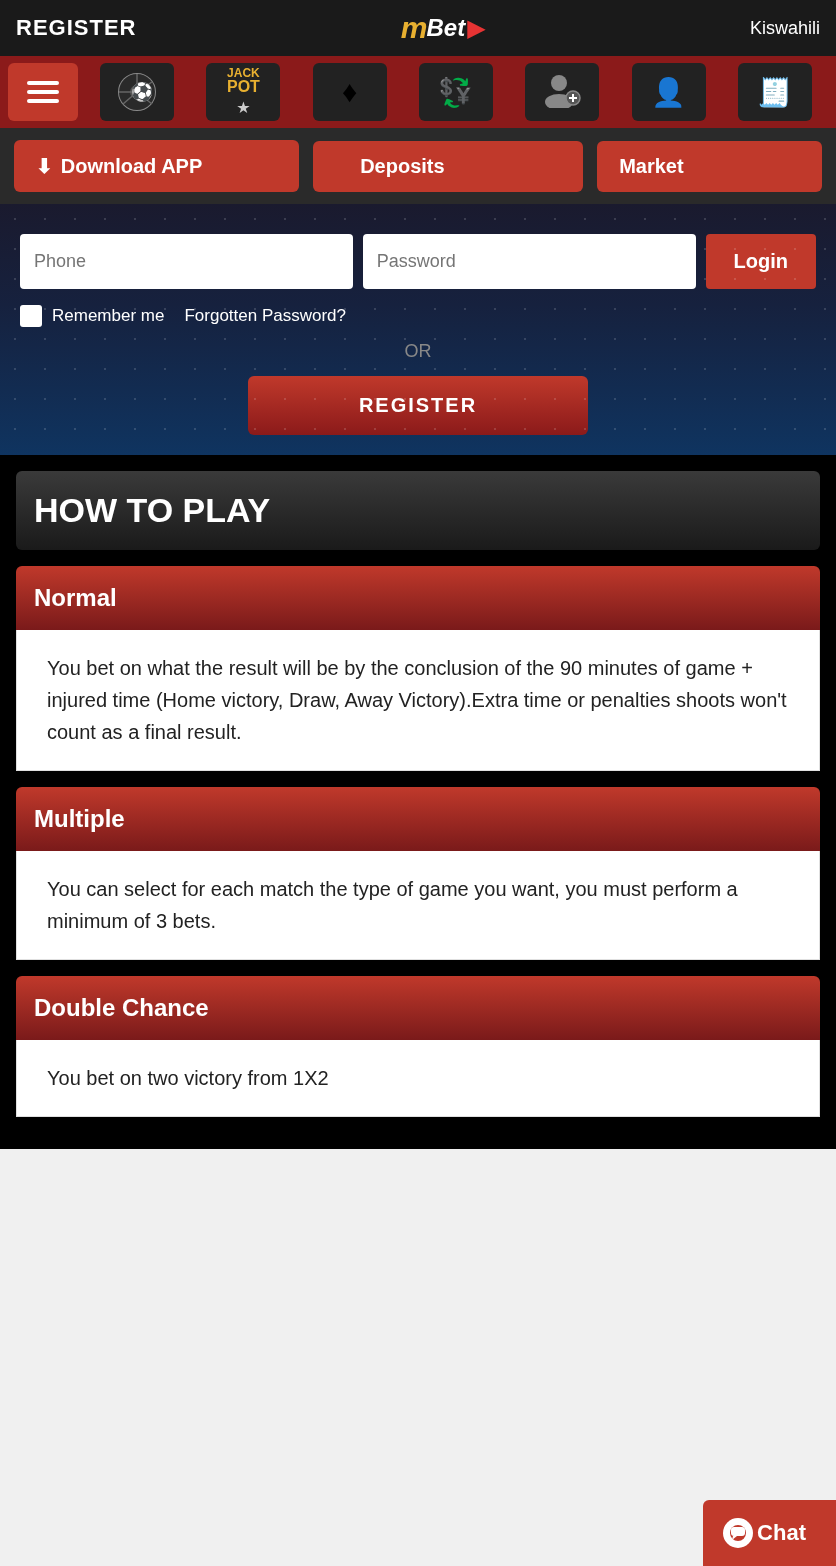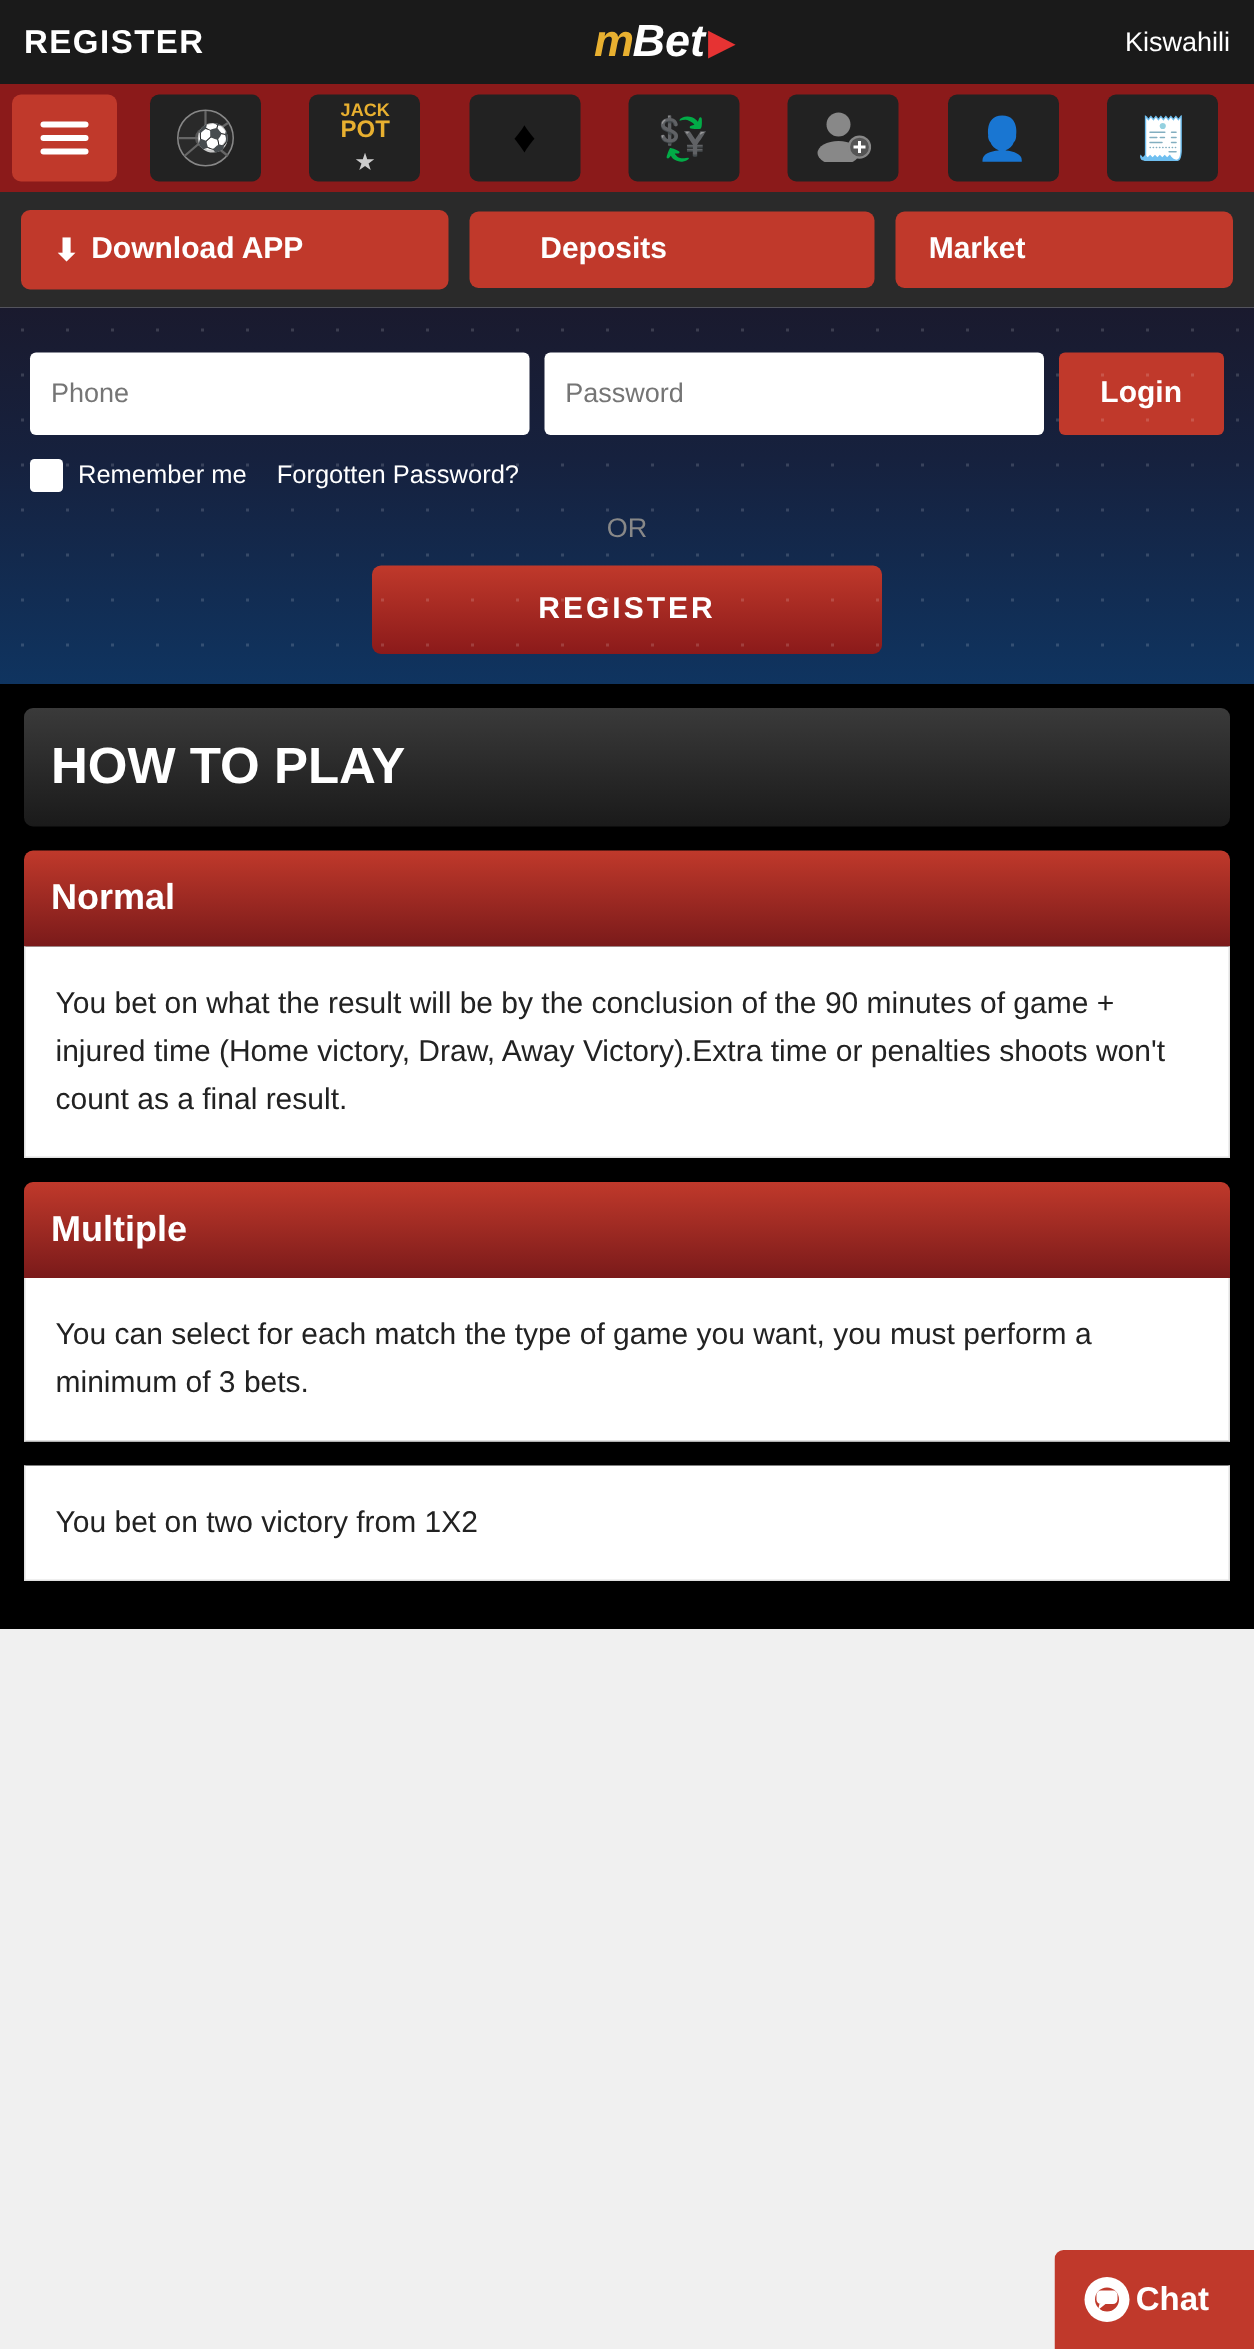--- a/index.html
+++ b/index.html
@@ -209,21 +209,21 @@
       background: linear-gradient(180deg, #c0392b 0%, #7a1a1a 100%);
       color: white;
       font-size: 24px;
       font-weight: bold;
       padding: 18px 18px;
       border-radius: 6px 6px 0 0;
       margin-bottom: 0;
     }
     .section-content {
       background: white;
-      padding: 22px 20px;
+      padding: 22px 30px;
       font-size: 20px;
       line-height: 1.6;
       color: #222;
       border: 1px solid #e0e0e0;
       border-top: none;
       margin-bottom: 16px;
     }
 
     
     .chat-btn {
@@ -266,21 +266,21 @@
     }
   </style>
 </head>
 <body>
 
 <div class="top-nav">
   <span class="top-nav-register">REGISTER</span>
 
   <div class="top-nav-logo">
     <span style="font-size:30px; font-weight:900; font-style:italic; color:#e8b030; letter-spacing:-1px;">m</span>
-    <span style="font-size:30px; font-weight:900; font-style:italic; color:white;">Bet</span>
+    <span style="font-size:24px; font-weight:900; font-style:italic; color:white;">Bet</span>
     <span style="color:#e63333; font-size:24px; margin-left:2px;">▶</span>
   </div>
 
   <span class="top-nav-lang">Kiswahili</span>
 </div>
 
 <div class="icon-nav">
   <button class="hamburger-btn">
     <div class="hamburger-line"></div>
     <div class="hamburger-line"></div>
@@ -383,20 +383,23 @@
   </div>
 
   <div>
     <div class="section-header">
       <span>Multiple</span>
     </div>
     <div class="section-content">You can select for each match the type of game you want, you must perform a minimum of 3 bets.</div>
   </div>
 
   <div>
+    <div class="section-header">
+      <span>Double Chance</span>
+    </div>
     <div class="section-content">
       <span>You bet on two victory from 1X2</span>
     </div>
   </div>
 </div>
 
 <button class="chat-btn">
   <div class="chat-bubble-icon">
     <svg width="18" height="18" viewBox="0 0 18 18">
       <circle cx="9" cy="9" r="8" fill="#c0392b"></circle>

